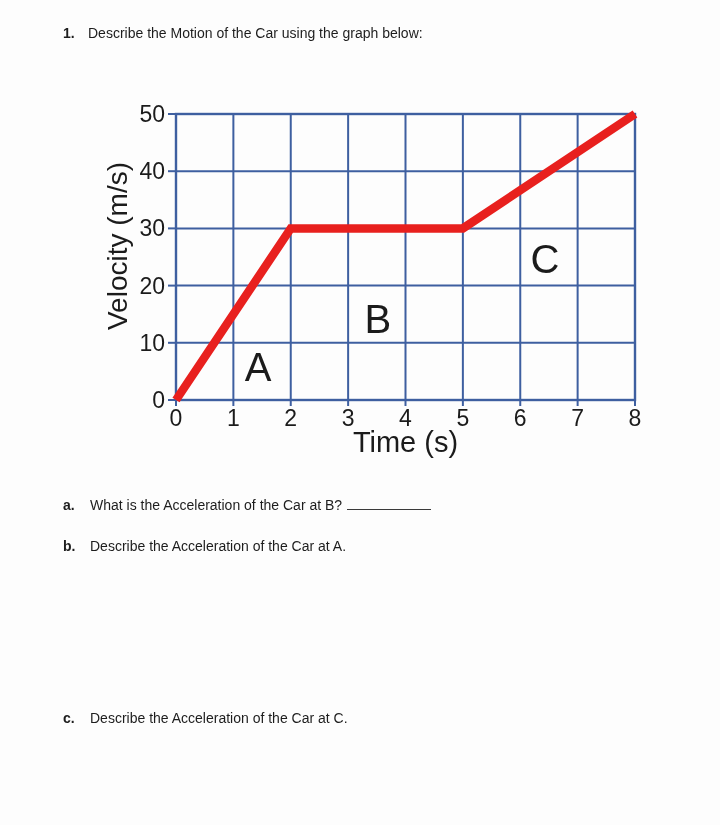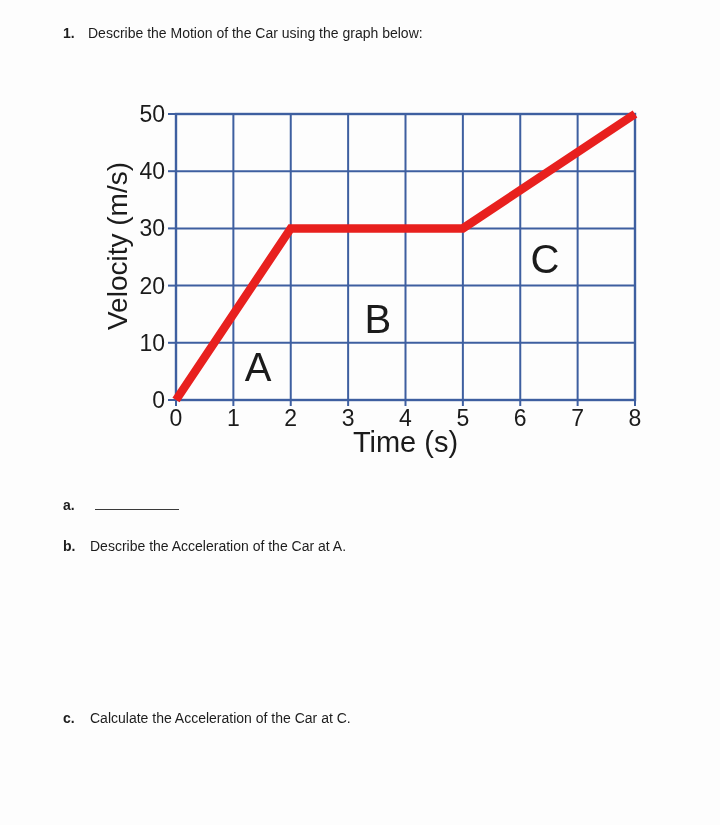--- a/index.html
+++ b/index.html
@@ -109,26 +109,27 @@
       <polyline points="176,400 290.75,228.4 462.875,228.4 635,114" fill="none" stroke="#e8201e" stroke-width="8.5" stroke-linejoin="miter" stroke-linecap="butt"></polyline>
       <text x="405.5" y="452" text-anchor="middle" font-size="29">Time (s)</text>
       <text x="127" y="246" text-anchor="middle" font-size="28" transform="rotate(-90 127 246)">Velocity (m/s)</text>
       <text x="258.04625" y="381.252" text-anchor="middle" font-size="40" fill="#151515">A</text>
       <text x="377.96000000000004" y="333.204" text-anchor="middle" font-size="40" fill="#151515">B</text>
       <text x="544.92125" y="273.144" text-anchor="middle" font-size="40" fill="#151515">C</text>
     </svg>
 
   <div class="row q qa">
     <span class="marker">a.</span>
+    <span>What is the Acceleration of the Car at B?</span>
     <span class="blank"></span>
   </div>
 
   <div class="row q qb">
     <span class="marker">b.</span>
     <span>Describe the Acceleration of the Car at A.</span>
   </div>
 
   <div class="row q qc">
     <span class="marker">c.</span>
-    <span>Calculate the Acceleration of the Car at C.</span>
+    <span>Describe the Acceleration of the Car at C.</span>
   </div>
 
 </div>
 
 </body></html>

